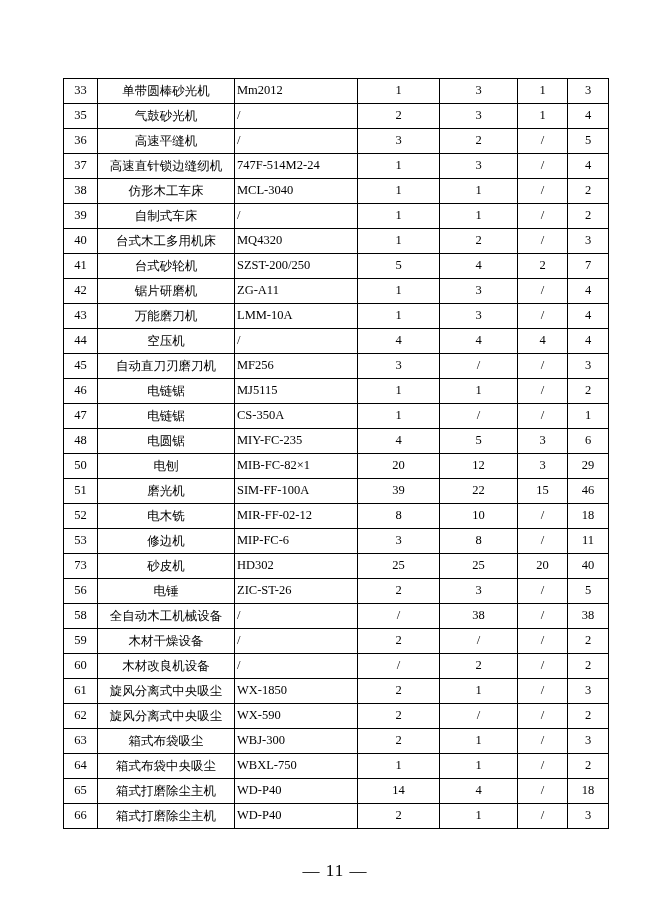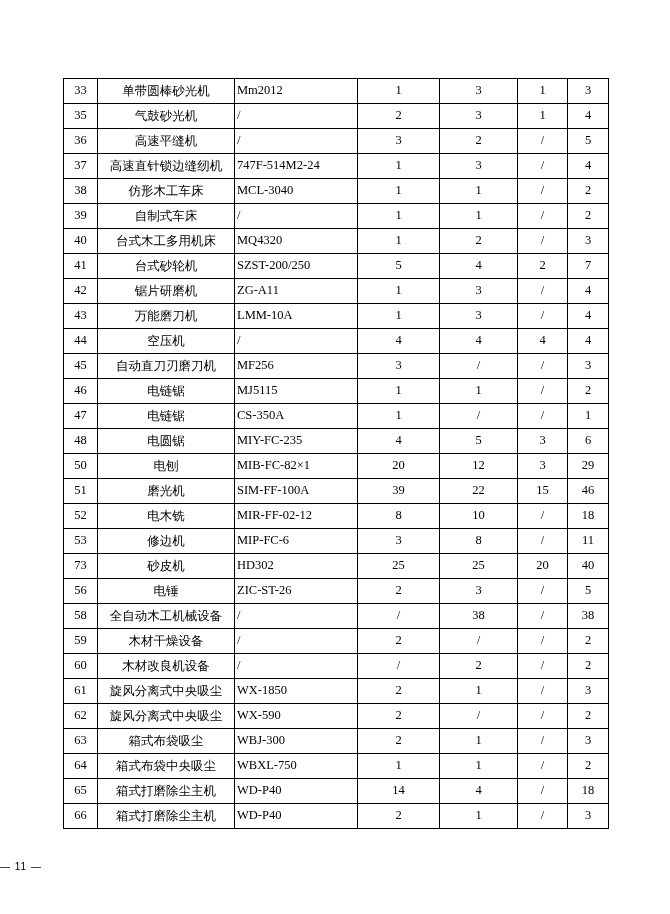--- a/index.html
+++ b/index.html
@@ -64,23 +64,23 @@
   }
   td.num {
     text-align: center;
     font-size: 12.5px;
   }
   .page-footer {
     position: absolute;
     left: 0;
     top: 861px;
     width: 670px;
-    text-align: left;
-    font-size: 10px;
-    font-family: Liberation Sans, sans-serif;
+    text-align: center;
+    font-size: 17px;
+    font-family: Liberation Serif, serif;
     letter-spacing: 1px;
   }
 </style>
 </head>
 <body>
 
 <div class="page">
 
   <div class="table-wrap">
     <table class="equipment-table">

